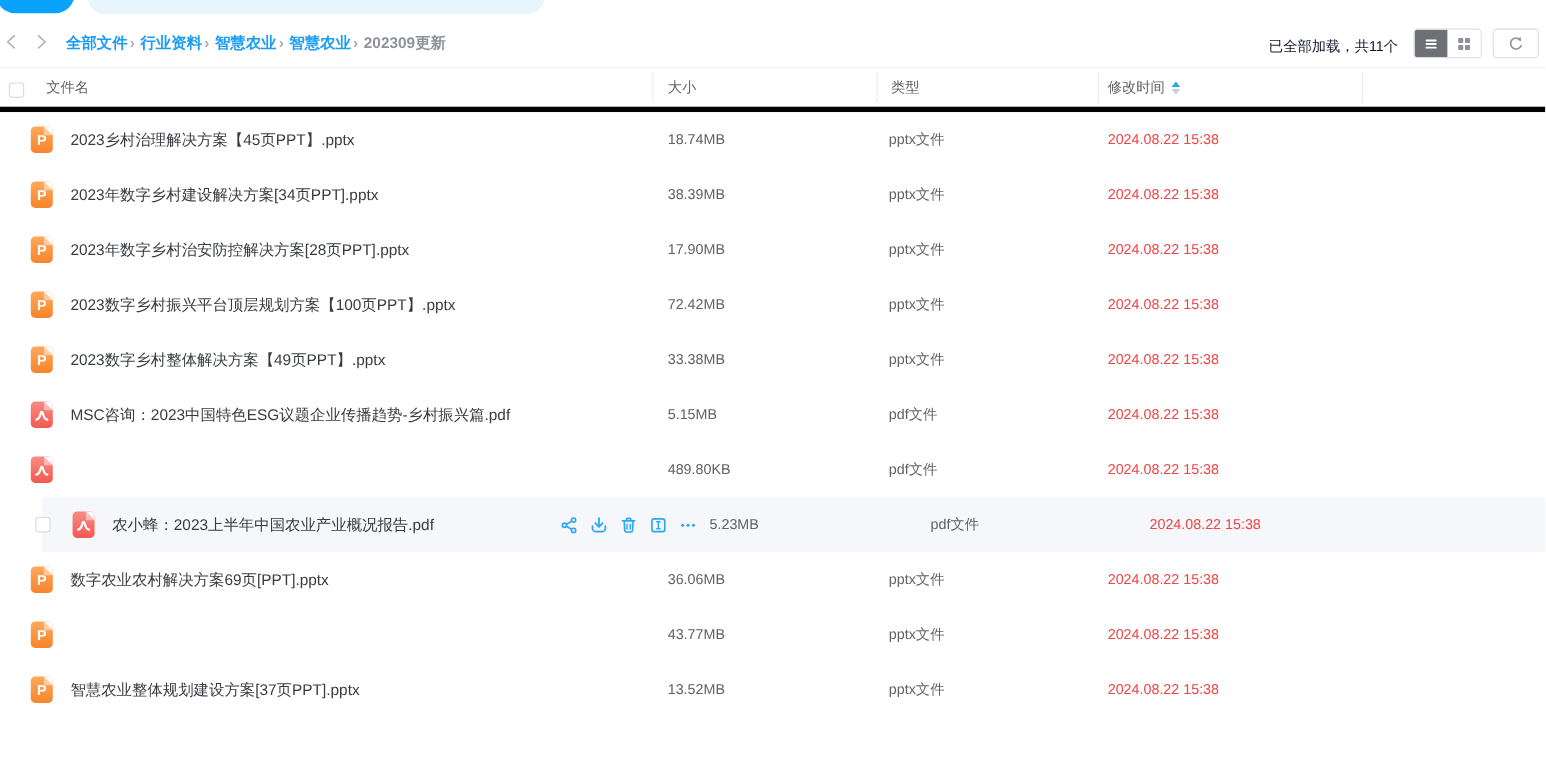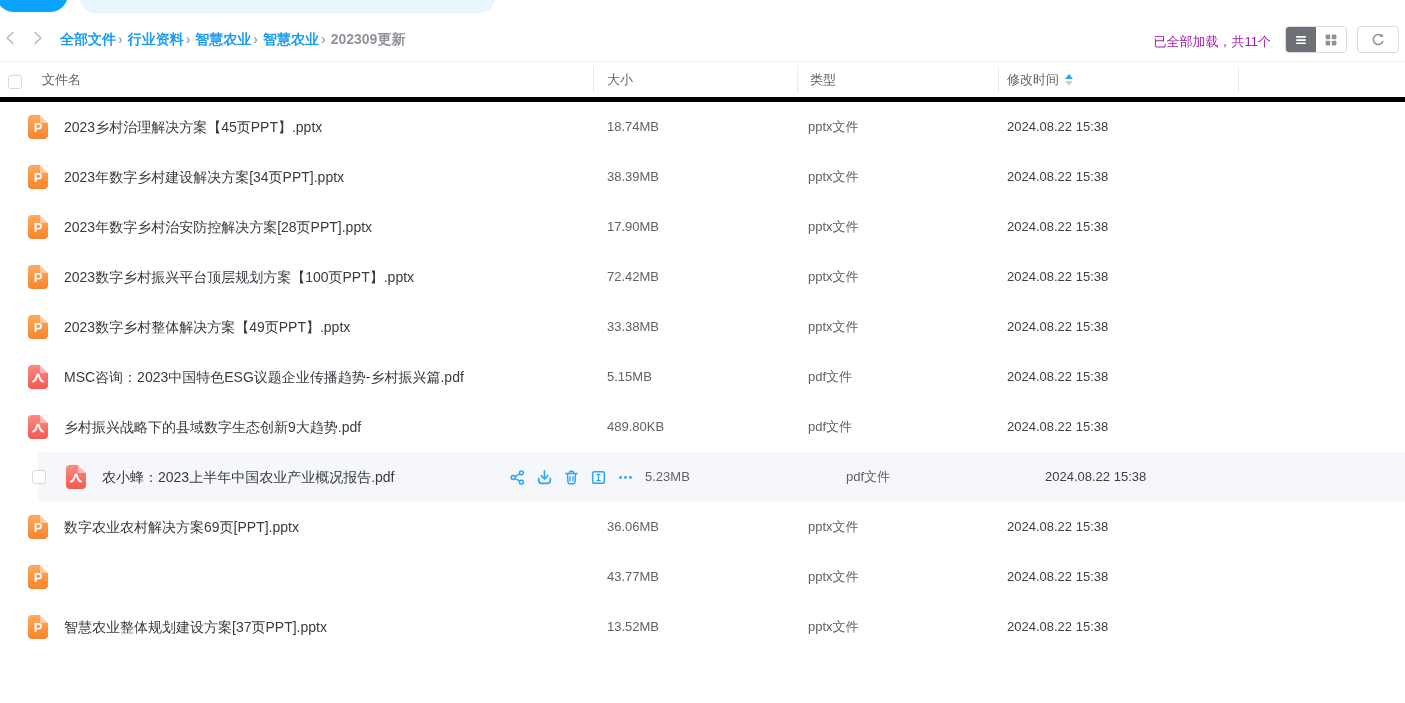--- a/index.html
+++ b/index.html
@@ -14,21 +14,21 @@
     background:#e9f5fd;border-radius:16px;}
 
   
   .toolbar{position:absolute;left:0;top:22px;width:1405px;height:36px;}
   .nav-btn{position:absolute;top:6px;width:18px;height:22px;background:none;border:none;padding:0;cursor:pointer;}
   .nav-back{left:2px;} .nav-fwd{left:28px;}
   .breadcrumb{position:absolute;left:60px;top:9px;font-size:14px;font-weight:bold;white-space:nowrap;}
   .crumb{color:#1d9cf3;cursor:pointer;}
   .crumb.current{color:#8f9399;cursor:default;}
   .crumb-sep{color:#a9acb3;margin:0 5px 0 2px;font-weight:bold;}
-  .load-status{position:absolute;right:134px;top:11px;font-size:13px;color:#a21caf;white-space:nowrap;}
+  .load-status{position:absolute;right:134px;top:11px;font-size:13px;color:#0f172a;white-space:nowrap;}
   .view-toggle{position:absolute;left:1285px;top:4px;width:62px;height:27px;display:flex;
     border:1px solid #d9dce1;border-radius:4px;overflow:hidden;background:#fff;box-sizing:border-box;}
   .seg{flex:1;display:flex;align-items:center;justify-content:center;border:none;background:#fff;padding:0;cursor:pointer;}
   .seg.active{background:#6d7176;}
   .refresh-btn{position:absolute;left:1357px;top:4px;width:42px;height:27px;border:1px solid #d9dce1;
     border-radius:4px;background:#fff;display:flex;align-items:center;justify-content:center;cursor:pointer;box-sizing:border-box;}
 
   
   .thead{position:absolute;left:0;top:61px;width:1405px;height:41px;box-sizing:border-box;
     border-top:1px solid #eef0f3;border-bottom:5px solid #000000;font-size:13px;color:#606266;}
@@ -55,21 +55,21 @@
   .file-icon::after{content:"";position:absolute;top:0;right:0;width:0;height:0;
     border-top:8px solid #fff;border-left:8px solid rgba(255,255,255,0.45);}
   .row.hovered .file-icon::after{border-top-color:#f5f7fa;}
   .file-icon.pptx{background:linear-gradient(180deg,#ffa95c 0%,#f8842c 100%);}
   .file-icon.pdf{background:linear-gradient(180deg,#f98b84 0%,#f25a52 100%);}
   .p-glyph{color:#fff;font-weight:bold;font-size:13px;line-height:1;margin-top:1px;}
   .cell{position:absolute;top:0;height:50px;line-height:50px;white-space:nowrap;}
   .cell-name{left:64px;font-size:14px;color:#383b40;cursor:pointer;}
   .cell-size{left:607px;font-size:13px;color:#606266;}
   .cell-type{left:808px;font-size:13px;color:#606266;}
-  .cell-modified{left:1007px;font-size:13px;color:#404040;}
+  .cell-modified{left:1007px;font-size:13px;color:#ef4444;}
   .actions{position:absolute;left:470px;top:0;height:50px;display:none;align-items:center;gap:9px;}
   .row.hovered .actions{display:flex;}
   .act-btn{width:18px;height:18px;border:none;background:none;padding:0;cursor:pointer;
     display:flex;align-items:center;justify-content:center;}
 </style>
 </head>
 <body>
 
 <div class="stage">
 
@@ -217,21 +217,20 @@
     <span class="cell cell-modified">2024.08.22 15:38</span>
   </div>
       <div class="row">
 
     <span class="file-icon pdf">
 
       <svg class="pdf-glyph" width="16" height="16" viewBox="0 0 16 16">
         <path d="M3 12.5 C4.6 12.5 6.4 9.2 7.1 6.6 C7.5 5.1 8.5 5.1 8.9 6.6 C9.6 9.2 11.4 12.5 13 12.5" fill="none" stroke="#fff" stroke-width="2" stroke-linecap="round"></path>
       </svg>
     </span>
-    <span class="cell cell-name">乡村振兴战略下的县域数字生态创新9大趋势.pdf</span>
 
     <span class="cell cell-size">489.80KB</span>
     <span class="cell cell-type">pdf文件</span>
     <span class="cell cell-modified">2024.08.22 15:38</span>
   </div>
       <div class="row hovered">
     <span class="checkbox row-check"></span>
     <span class="file-icon pdf">
 
       <svg class="pdf-glyph" width="16" height="16" viewBox="0 0 16 16">

